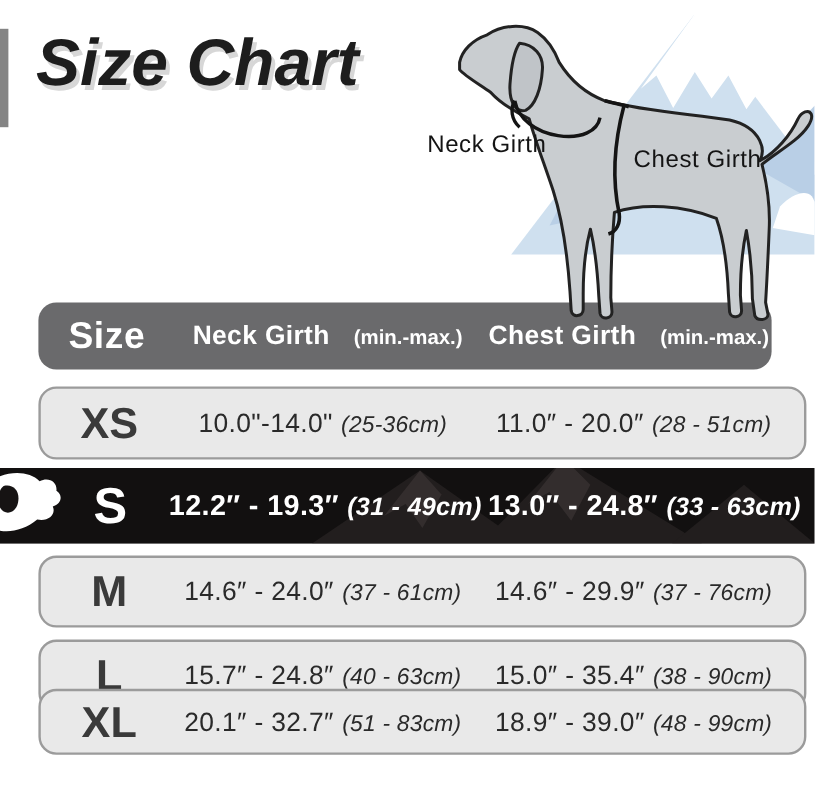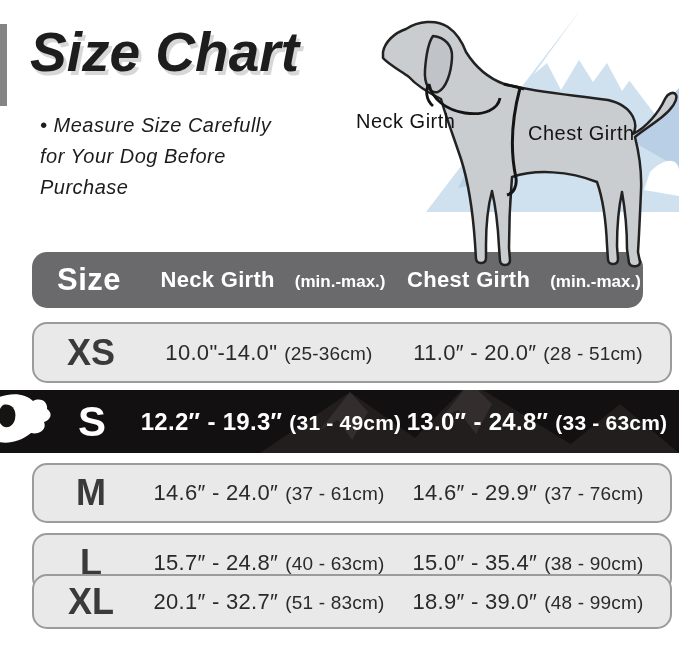--- a/index.html
+++ b/index.html
@@ -41,39 +41,34 @@
     z-index:2;border-radius:0;overflow:hidden;
   }
   .row-s svg.pattern{position:absolute;left:0;top:0;}
   .row-s svg.badge{position:absolute;left:-4px;top:1px;}
   .cell{position:absolute;top:50%;transform:translate(-50%,-50%);white-space:nowrap;z-index:3;}
   .hdr-size{font-size:31px;font-weight:800;color:#ffffff;letter-spacing:0.5px;}
   .hdr-col{font-size:22px;font-weight:700;color:#ffffff;letter-spacing:0.3px;}
   .hdr-note{font-size:17px;font-weight:700;color:#ffffff;margin-left:20px;}
   .size-label{font-size:36px;font-weight:700;color:#3a3a3a;}
   .num{font-size:22px;color:#2a2a2a;letter-spacing:0.3px;}
-  .cm{font-size:19px;color:#2a2a2a;margin-left:7px;letter-spacing:0.2px;}
+  .cm{font-size:19px;color:#2a2a2a;margin-left:7px;letter-spacing:0.2px;font-style:italic;}
   .row-s .size-label{font-size:42px;font-weight:800;color:#ffffff;}
   .row-s .num{font-size:24px;font-weight:700;color:#ffffff;}
   .row-s .cm{font-size:21px;font-weight:700;color:#ffffff;}
 </style>
 </head>
 <body>
 
 <div class="page">
 
   <div class="accent-bar"></div>
 
   <div class="title">Size Chart</div>
 
-  <div class="subtitle">
-    <div>• Measure Size Carefully</div>
-    <div>for Your Dog Before</div>
-    <div>Purchase</div>
-  </div>
 
   <div class="illustration">
     <svg width="349" height="300" viewBox="0 0 349 300">
 
       <g>
         <path d="M96,212 L248,13 L349,146 L349,212 Z" fill="#cfe0ef"></path>
         <path d="M300,140 L349,88 L349,168 Z" fill="#b9cfe6"></path>
         <path d="M248,13 204,74 217,63 231,90 249,60 263,82 277,63 292,91 307,70 319,85 282,36 Z" fill="#ffffff"></path>
         <path d="M152,142 L182,176 L128,188 Z" fill="#b9cfe6"></path>
         <path d="M320,172 C333,158 349,156 349,172 L349,196 L314,190 Z" fill="#ffffff"></path>

